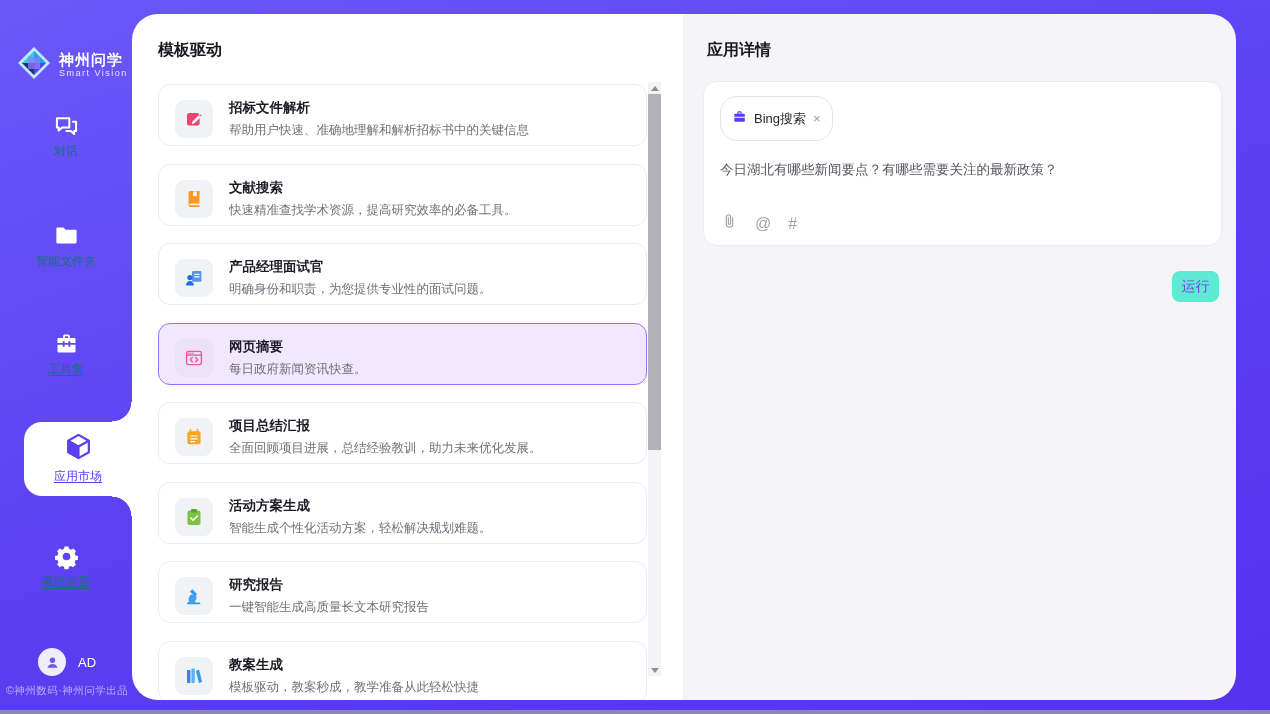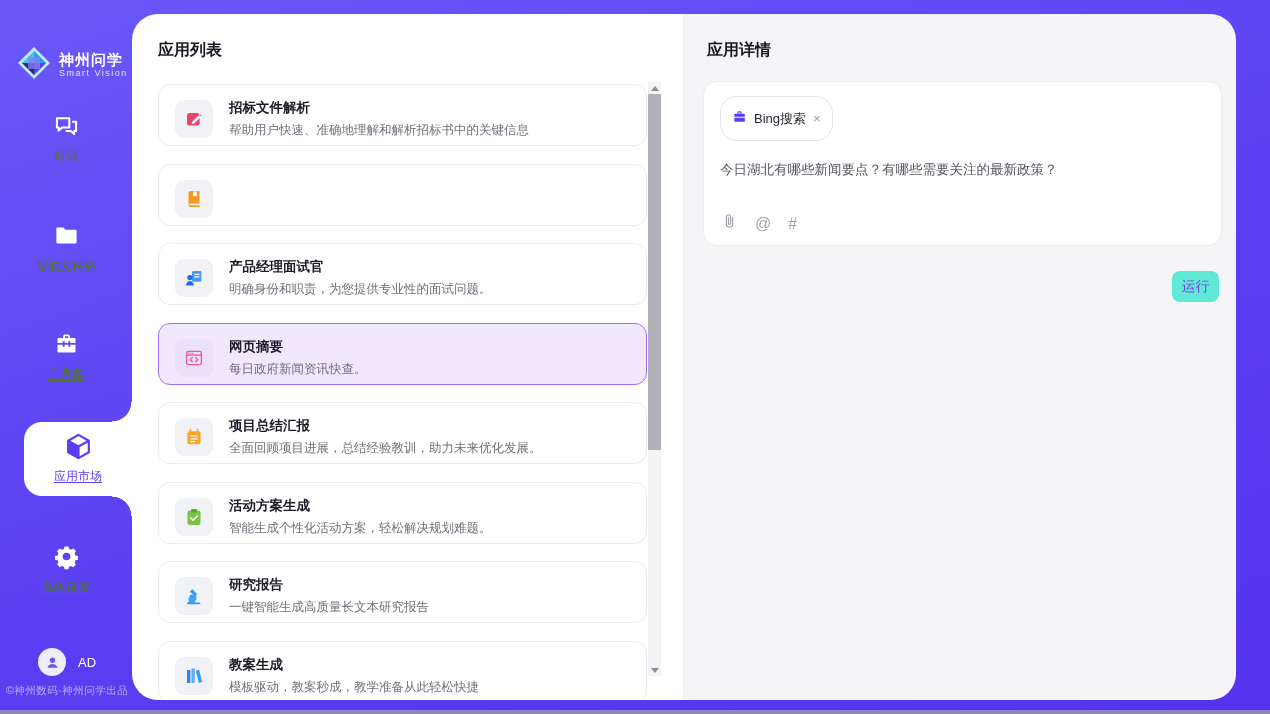--- a/index.html
+++ b/index.html
@@ -17,21 +17,21 @@
   .list-panel{width:551px;background:#ffffff;position:relative;flex:none;}
   .detail-panel{flex:1;background:#f5f5f7;position:relative;}
 
   
   .sidebar{position:absolute;left:0;top:0;width:132px;height:714px;}
   .brand{position:absolute;left:16px;top:14px;display:flex;align-items:center;gap:7px;margin-top:31px;}
   .brand-name{color:#fff;font-size:15px;font-weight:bold;letter-spacing:1px;line-height:17px;}
   .brand-sub{color:#e8e4ff;font-size:9px;letter-spacing:1.5px;line-height:11px;}
   .nav-item{position:absolute;left:0;width:132px;text-align:center;cursor:pointer;}
   .nav-item .ni-icon{display:inline-block;}
-  .nav-label{margin-top:5px;color:#4d7c0f;font-size:12px;}
+  .nav-label{color:#0f766e;font-size:12px;}
   .u{text-decoration:underline;text-underline-offset:2px;}
   .bubble{position:absolute;left:24px;top:422px;width:108px;height:74px;background:#fff;
     border-radius:18px 0 0 18px;text-align:center;padding-top:9px;cursor:pointer;}
   .bubble .nav-label{color:#5b3ef2;margin-top:2px;}
   .curve{position:absolute;left:112px;width:20px;height:20px;}
   .curve-top{top:402px;background:radial-gradient(circle 20px at 0 0,rgba(0,0,0,0) 0 19px,#fff 19.6px);}
   .curve-bot{top:496px;background:radial-gradient(circle 20px at 0 100%,rgba(0,0,0,0) 0 19px,#fff 19.6px);}
   .user{position:absolute;left:38px;top:648px;display:flex;align-items:center;gap:12px;}
   .avatar{width:28px;height:28px;border-radius:50%;background:#efecfb;display:flex;align-items:center;justify-content:center;}
   .user-label{color:#fff;font-size:13px;}
@@ -153,21 +153,21 @@
     </span>
     <span class="user-label">AD</span>
   </div>
 
   <div class="side-footer">©神州数码·神州问学出品</div>
 </div>
 
 <div class="content">
 
   <div class="list-panel">
-    <div class="panel-title">应用列表</div>
+    <div class="panel-title">模板驱动</div>
 
     <div class="cards">
 
       <div class="card">
         <span class="icon-box">
           <svg width="20" height="20" viewBox="0 0 20 20">
             <rect x="3" y="4" width="12.6" height="12.6" rx="2.6" fill="#e9446e"></rect>
             <path d="M8.3 12.7l6.1-6.1 1.9 1.9-6.1 6.1-2.4.5z" fill="#fff"></path>
             <path d="M15.1 5.9l1.9 1.9 1-1.1-1.8-1.8z" fill="#e9446e" stroke="#fff" stroke-width="0.7"></path>
           </svg>
@@ -178,20 +178,24 @@
         </span>
       </div>
 
       <div class="card">
         <span class="icon-box">
           <svg width="20" height="20" viewBox="0 0 20 20">
             <path d="M4.5 4.4A2.4 2.4 0 0 1 6.9 2h8.6v12.6H6.9a2.4 2.4 0 0 0-2.4 2z" fill="#f59a23"></path>
             <path d="M4.5 16.2a2 2 0 0 0 2 1.8h9v-1.7h-9a1.4 1.4 0 0 1-1.3-.8z" fill="#f59a23"></path>
             <path d="M9.2 2.4h3.6v5.4l-1.8-1.3-1.8 1.3z" fill="#fff"></path>
           </svg>
+        </span>
+        <span>
+          <div class="card-title">文献搜索</div>
+          <div class="card-desc">快速精准查找学术资源，提高研究效率的必备工具。</div>
         </span>
       </div>
 
       <div class="card">
         <span class="icon-box">
           <svg width="20" height="20" viewBox="0 0 20 20">
             <rect x="8" y="3" width="9.4" height="10.8" rx="1.3" fill="#4b9bf5"></rect>
             <path d="M10.4 6.4h5M10.4 8.9h5" stroke="#fff" stroke-width="1.1"></path>
             <circle cx="5.9" cy="9.6" r="2.6" fill="#1f6fe0"></circle>
             <path d="M1.8 17.6c.4-3.1 2-4.7 4.1-4.7s3.7 1.6 4.1 4.7z" fill="#1f6fe0"></path>

